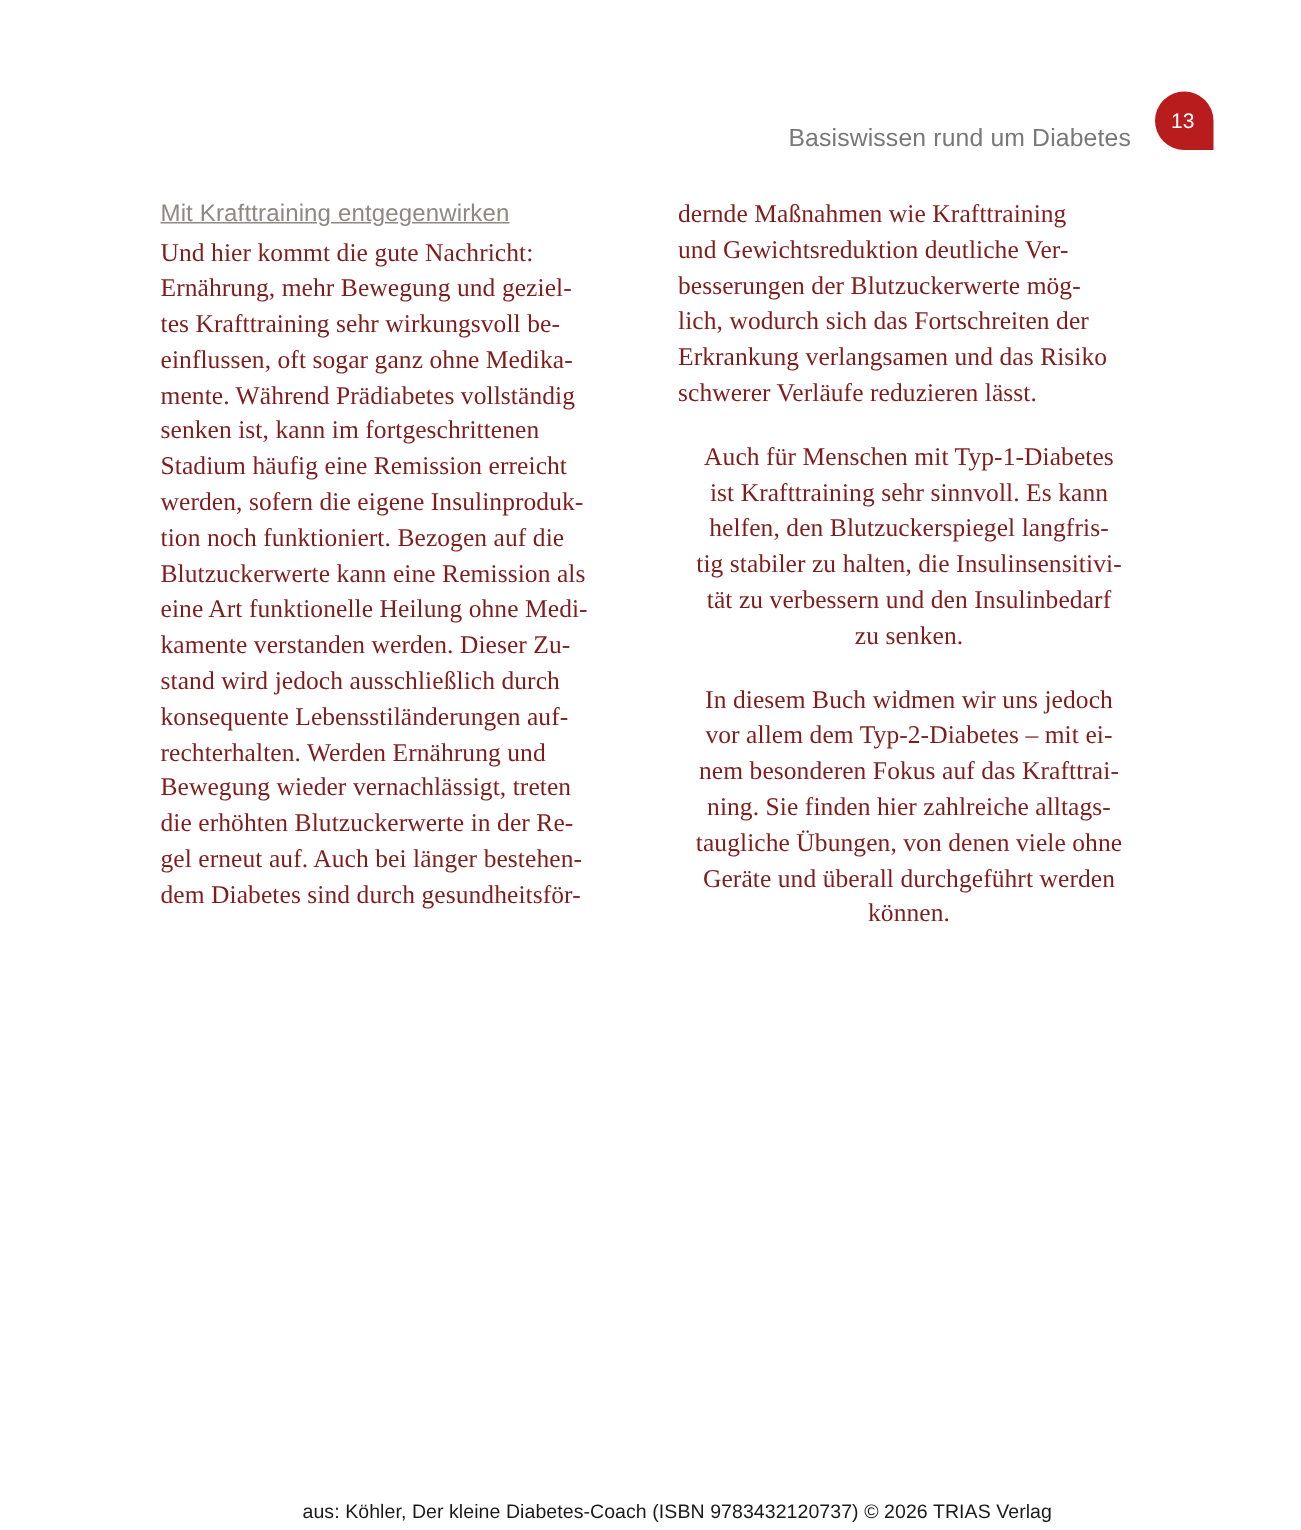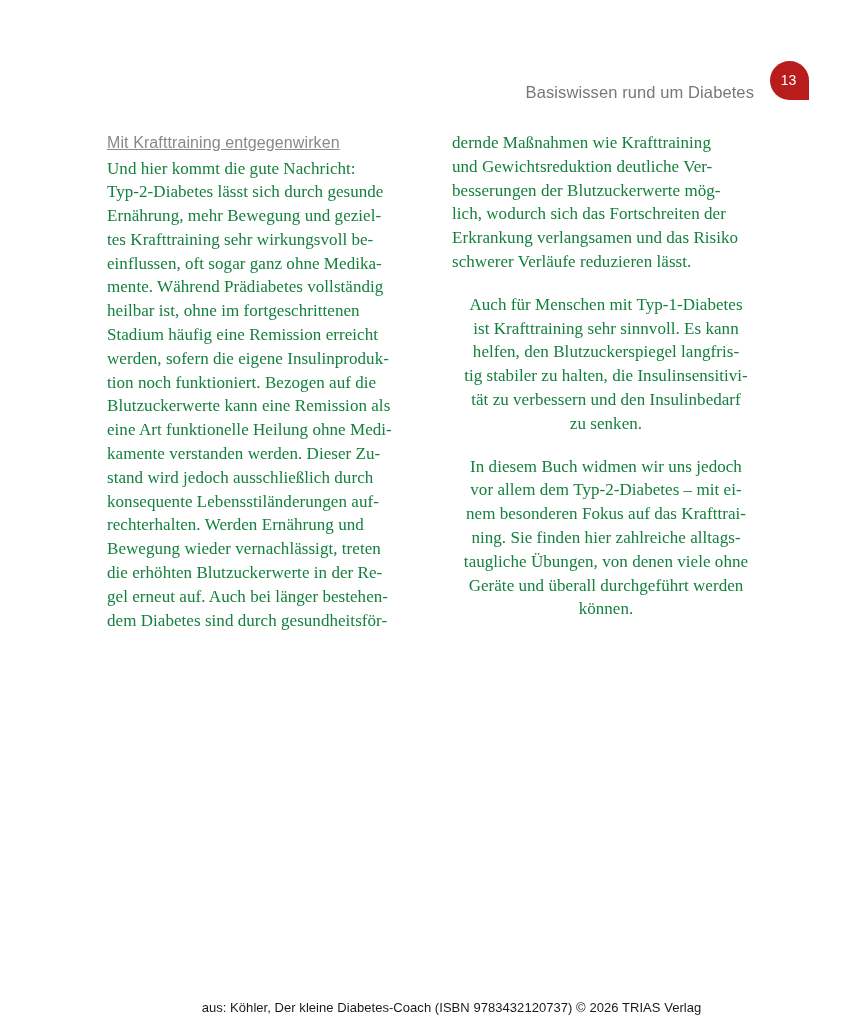--- a/index.html
+++ b/index.html
@@ -82,21 +82,21 @@
     margin: 0 0 2px 0;
     line-height: 23.5px;
     letter-spacing: 0.1px;
     text-decoration: underline;
   }
 
   .para {
     margin: 0;
     font-size: 17px;
     line-height: 23.8px;
-    color: #15803d;
+    color: #7f1d1d;
     letter-spacing: 0.05px;
   }
   .para + .para {
     margin-top: 19px;
     text-align: center;
   }
   .para .ln {
     display: block;
     white-space: pre;
   }
@@ -127,26 +127,25 @@
     </span>
   </div>
 
   <div class="columns">
 
     <div class="column">
       <h2 class="section-heading" style="color: rgb(141, 136, 130);">Mit Krafttraining entgegenwirken</h2>
       <div>
           <p class="para">
             <span class="ln">Und hier kommt die gute Nachricht:</span>
-            <span class="ln">Typ-2-Diabetes lässt sich durch gesunde</span>
             <span class="ln">Ernährung, mehr Bewegung und geziel-</span>
             <span class="ln">tes Krafttraining sehr wirkungsvoll be-</span>
             <span class="ln">einflussen, oft sogar ganz ohne Medika-</span>
             <span class="ln">mente. Während Prädiabetes vollständig</span>
-            <span class="ln">heilbar ist, ohne im fortgeschrittenen</span>
+            <span class="ln">senken ist, kann im fortgeschrittenen</span>
             <span class="ln">Stadium häufig eine Remission erreicht</span>
             <span class="ln">werden, sofern die eigene Insulinproduk-</span>
             <span class="ln">tion noch funktioniert. Bezogen auf die</span>
             <span class="ln">Blutzuckerwerte kann eine Remission als</span>
             <span class="ln">eine Art funktionelle Heilung ohne Medi-</span>
             <span class="ln">kamente verstanden werden. Dieser Zu-</span>
             <span class="ln">stand wird jedoch ausschließlich durch</span>
             <span class="ln">konsequente Lebensstiländerungen auf-</span>
             <span class="ln">rechterhalten. Werden Ernährung und</span>
             <span class="ln">Bewegung wieder vernachlässigt, treten</span>

